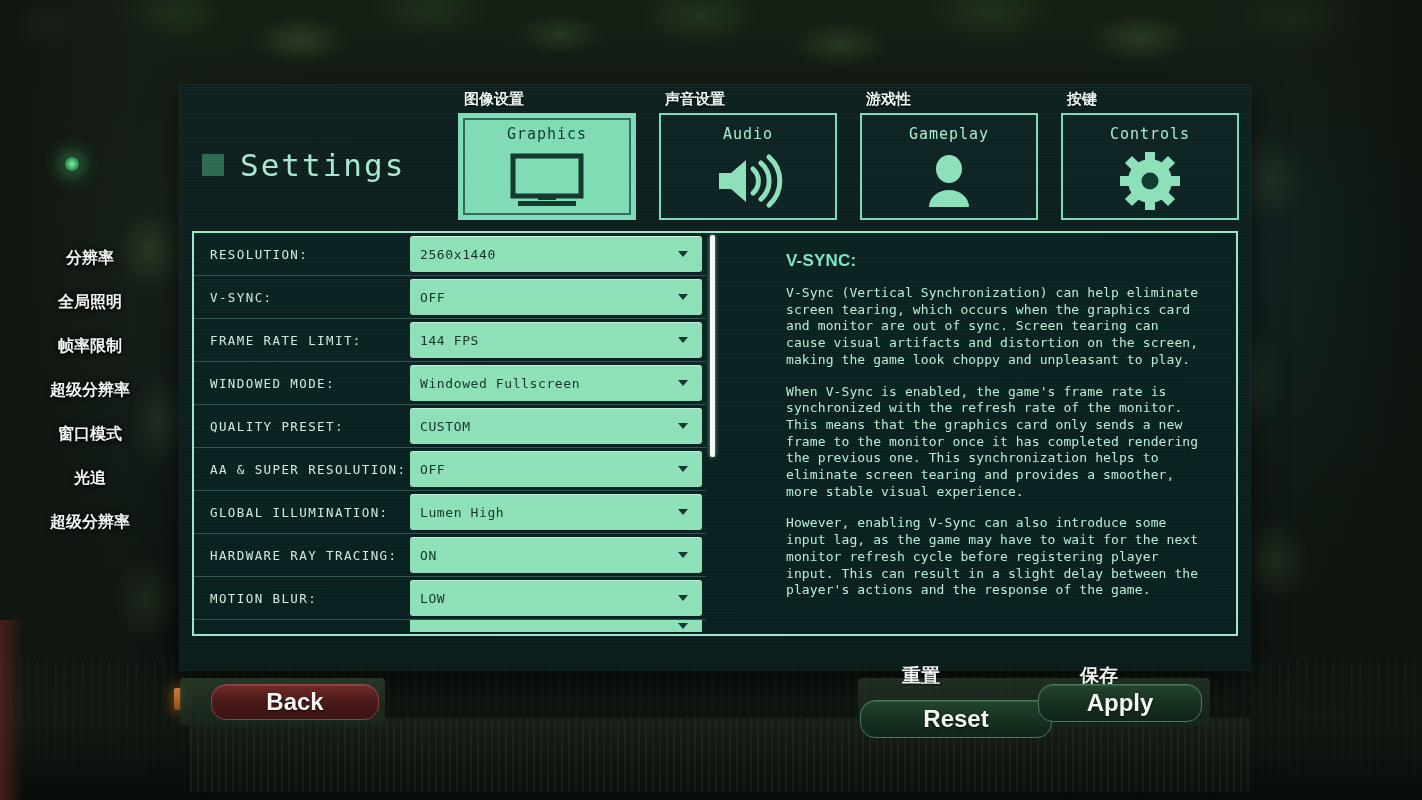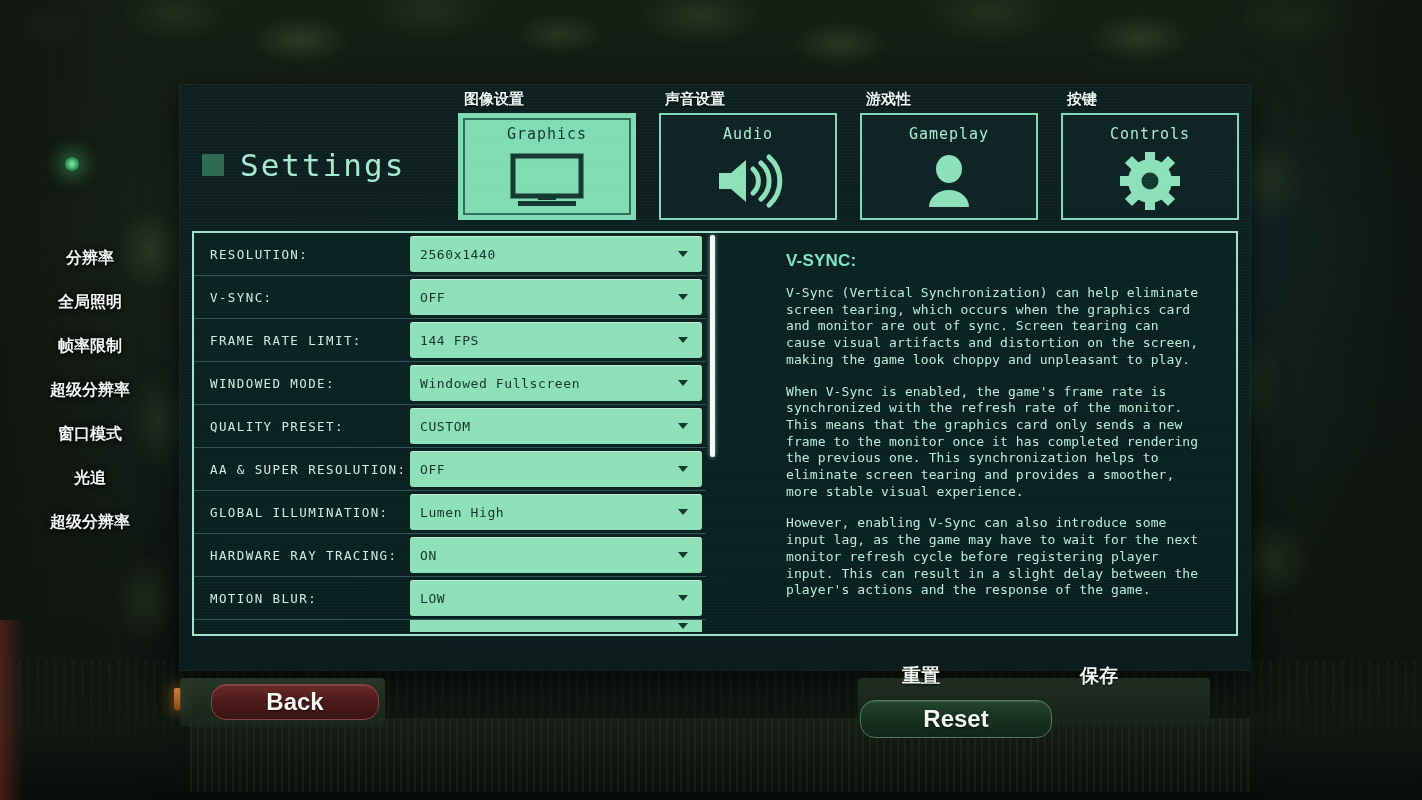--- a/index.html
+++ b/index.html
@@ -459,14 +459,15 @@
     </div>
   </div>
 
   <div id="back-plate"></div>
   <div class="btn" id="back-btn">Back</div>
 
   <div id="actions-plate"></div>
   <div class="btn-cn" id="reset-cn">重置</div>
   <div class="btn-cn" id="apply-cn">保存</div>
   <div class="btn" id="reset-btn">Reset</div>
+  <div class="btn" id="apply-btn">Apply</div>
 
 </div>
 
 </body></html>

